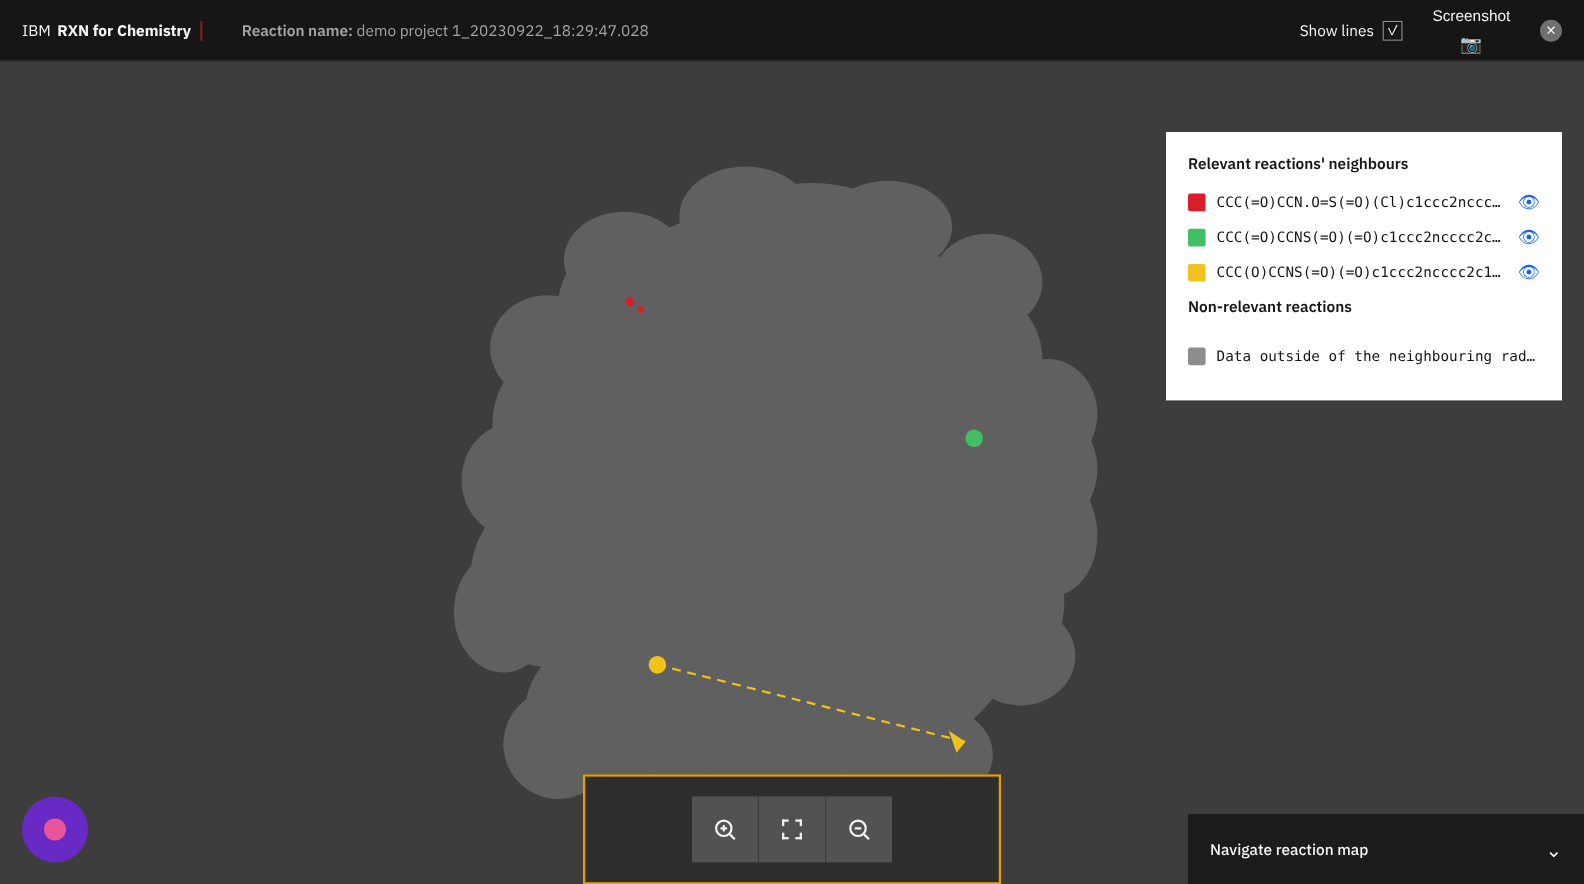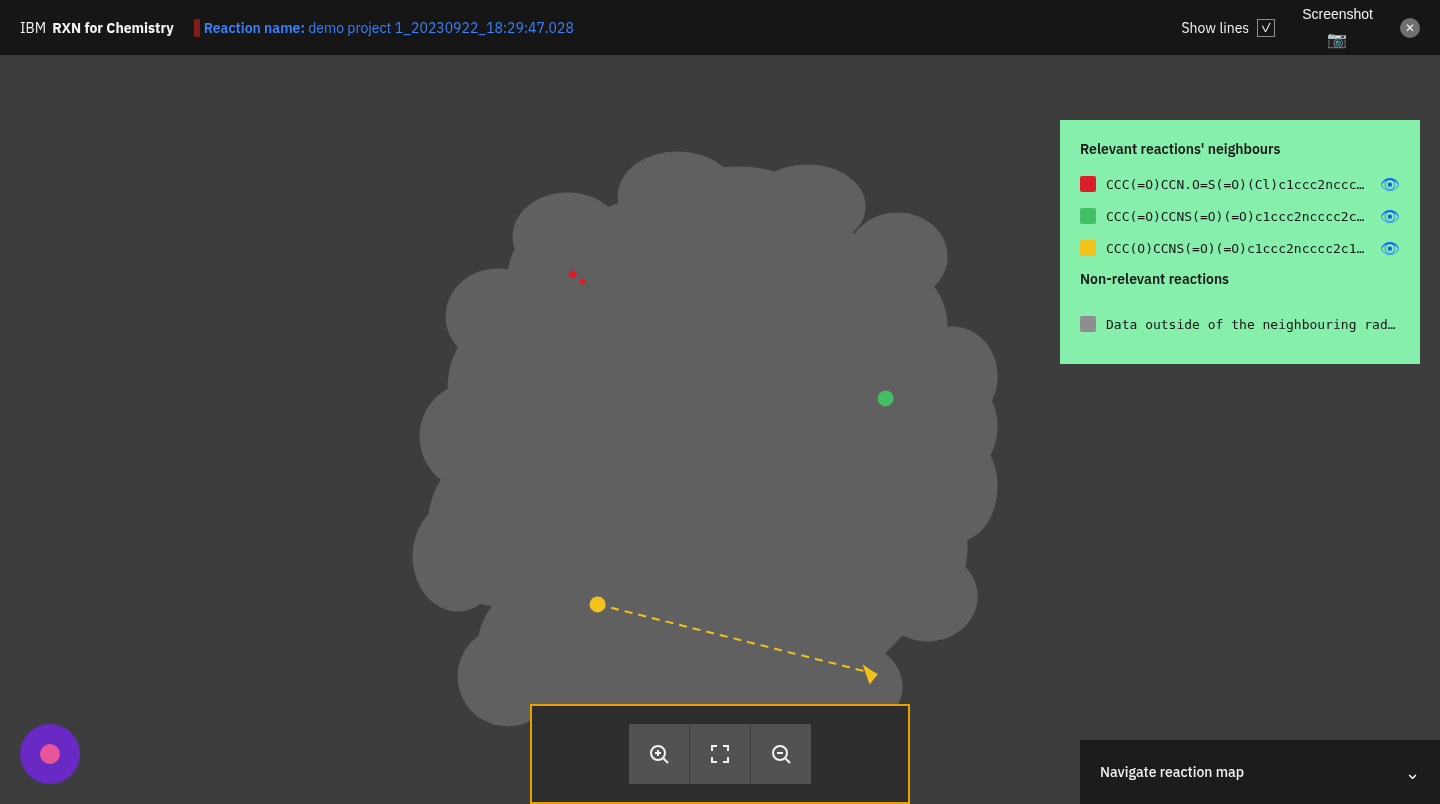--- a/index.html
+++ b/index.html
@@ -23,28 +23,28 @@
       padding: 0 20px;
       z-index: 100;
       border-bottom: 1px solid #3d3d3d;
     }
     #header .brand {
       display: flex;
       align-items: center;
       gap: 6px;
       color: #f4f4f4;
       font-size: 14px;
-      border-right: 6px solid #7f1d1d;
-      padding-right: 20px;
-      margin-right: 4px;
+      border-right: 2px solid #7f1d1d;
+      padding-right: 8px;
+      margin-right: 36px;
     }
     #header .brand .ibm { font-weight: 400; }
     #header .brand .rxn { font-weight: 700; text-align: center; }
     #header .reaction-label {
-      color: #3b82f6;
+      color: #a3a3a3;
       font-size: 14px;
       flex: 1;
     }
     #header .reaction-label .label-key { font-weight: 600; }
     #header .controls {
       display: flex;
       align-items: center;
       gap: 27px;
     }
     #header .show-lines {
@@ -125,21 +125,21 @@
       width: 100%;
       height: 100%;
     }
 
     
     #legend-panel {
       position: absolute;
       top: 120px;
       right: 20px;
       width: 360px;
-      background: #86efac;
+      background: #ffffff;
       padding: 20px;
       z-index: 50;
     }
     #legend-panel .legend-title {
       font-size: 14px;
       font-weight: 600;
       color: #161616;
       margin-bottom: 16px;
     }
     .legend-item {

